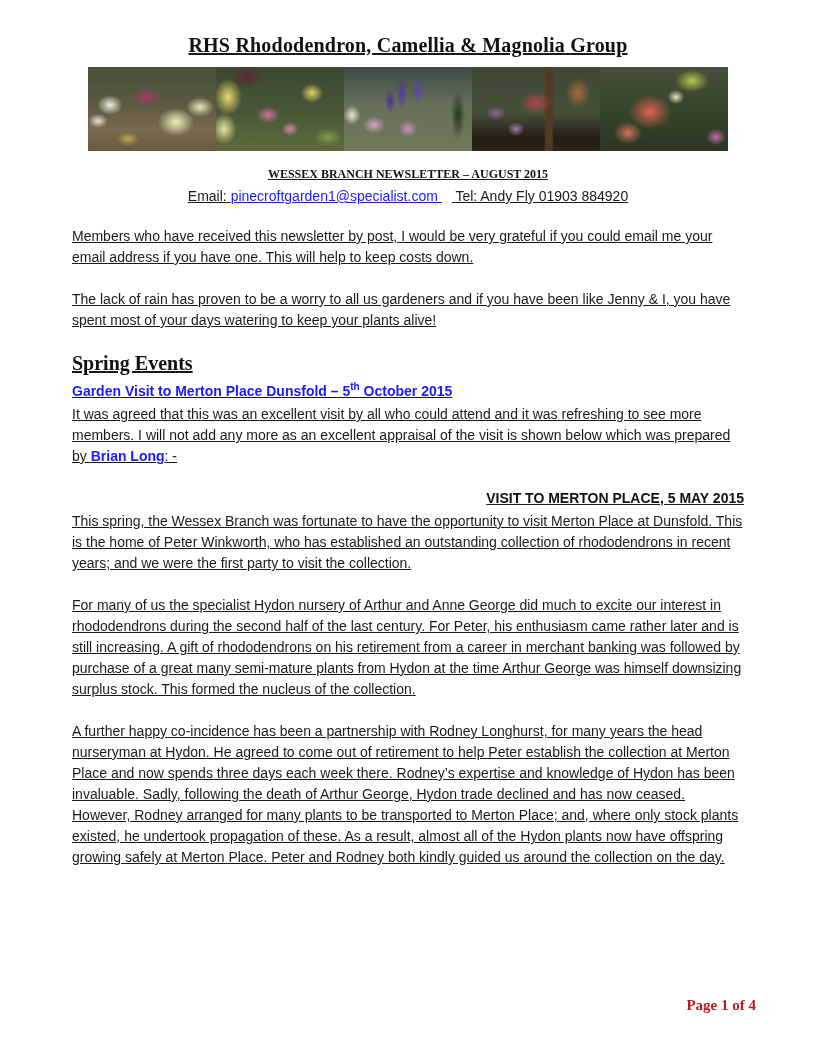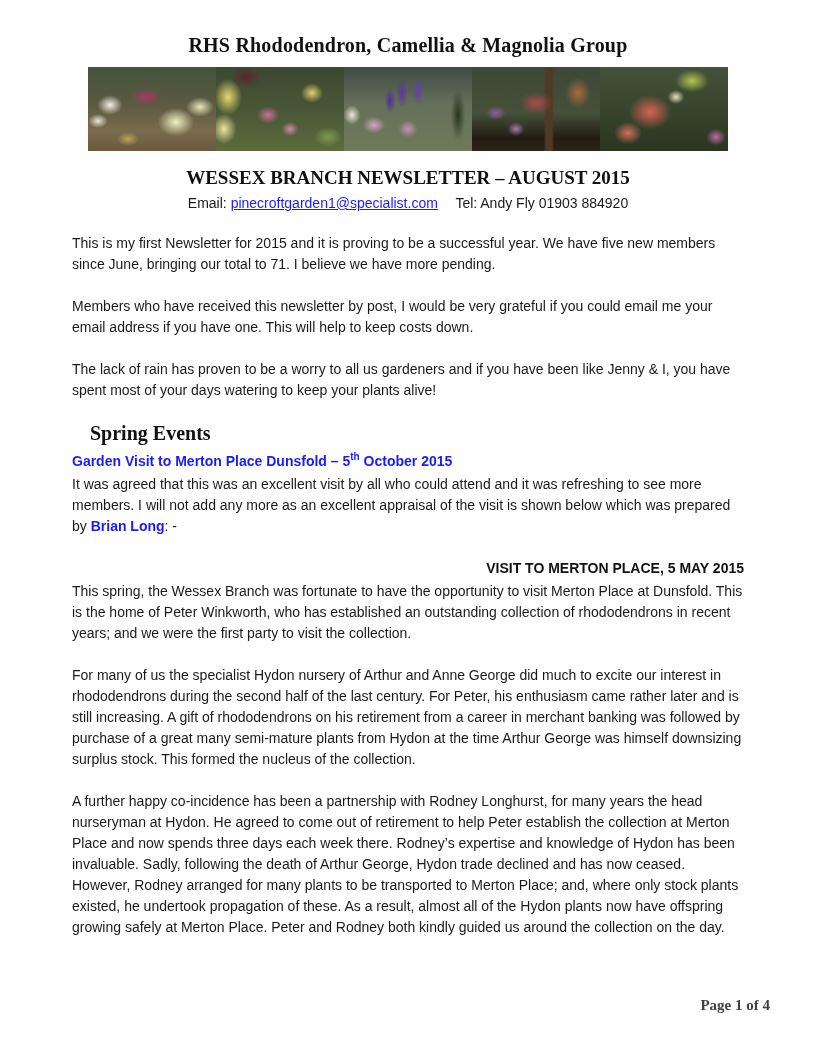--- a/index.html
+++ b/index.html
@@ -5,21 +5,21 @@
   :root{
     --accent-blue:#1a1aff;
     --text-color:#1a1a1a;
   }
   *{box-sizing:border-box;}
   html,body{margin:0;padding:0;background:#ffffff;}
   body{
     width:816px;height:1056px;position:relative;overflow:hidden;
     font-family:"Liberation Sans",sans-serif;color:var(--text-color);
   }
-  .page{width:816px;height:1056px;padding:34px 72px 12px 72px;position:relative;}
+  .page{width:816px;height:1056px;padding:34px 72px 12px 72px;position:relative;text-decoration:underline;}
 
   .doc-title{
     font-family:"Liberation Serif",serif;font-weight:bold;
     font-size:20px;text-align:center;margin:0 0 10px 0;color:#111;
     letter-spacing:.2px;
   }
   .banner{
     width:640px;height:84px;margin:0 auto 16px auto;
     display:flex;flex-direction:row;
   }
@@ -60,51 +60,51 @@
   .p5{background:
     radial-gradient(30px 24px at 50px 45px,#d96352 0%,rgba(217,99,82,0) 72%),
     radial-gradient(20px 16px at 28px 66px,#d4705c 0%,rgba(212,112,92,0) 70%),
     radial-gradient(24px 16px at 92px 14px,#b5c84e 0%,rgba(181,200,78,0) 70%),
     radial-gradient(14px 12px at 116px 70px,#bf6aa4 0%,rgba(191,106,164,0) 70%),
     radial-gradient(12px 10px at 76px 30px,#e8e4c0 0%,rgba(232,228,192,0) 70%),
     linear-gradient(180deg,#46503a 0%,#35422a 60%,#2a3622 100%);}
 
   .newsletter-title{
     font-family:"Liberation Serif",serif;font-weight:bold;
-    font-size:19px;text-align:center;margin:0 0 6px 0;color:#111;
+    font-size:12px;text-align:center;margin:0 0 6px 0;color:#111;
   }
   .contact-line{
     text-align:center;font-size:14px;margin:0 0 22px 0;color:#1a1a1a;
   }
   .contact-line a{
     color:var(--accent-blue);text-decoration:underline;cursor:pointer;
   }
   .tel-gap{display:inline-block;width:10px;}
 
   p.body{
     font-size:14px;line-height:21px;margin:0 0 21px 0;color:var(--text-color);
   }
   .serif-heading{
     font-family:"Liberation Serif",serif;font-weight:bold;font-size:20px;
     color:#111;margin:26px 0 6px 0;
   }
-  .serif-heading.first{margin-top:4px;margin-left:18px;}
+  .serif-heading.first{margin-top:4px;}
   .event-title{
     font-size:14px;font-weight:bold;color:var(--accent-blue);
     margin:0 0 2px 0;line-height:21px;
   }
   .event-title sup{font-size:10px;vertical-align:super;line-height:0;}
   .author{color:var(--accent-blue);font-weight:bold;}
   .report-heading{
     font-size:14px;font-weight:bold;color:#111;margin:0 0 2px 0;line-height:21px;text-align:right;
   }
 
   .page-footer{
-    position:absolute;right:46px;bottom:42px;
-    font-family:"Liberation Serif",serif;font-weight:bold;font-size:15px;color:#404040;
+    position:absolute;right:60px;bottom:42px;
+    font-family:"Liberation Serif",serif;font-weight:bold;font-size:15px;color:#b91c1c;
   }
 </style>
 </head>
 <body>
 
 <div class="page">
 
   <h1 class="doc-title">RHS Rhododendron, Camellia &amp; Magnolia Group</h1>
 
   <div class="banner">
@@ -117,21 +117,20 @@
 
   <h2 class="newsletter-title">WESSEX BRANCH NEWSLETTER – AUGUST 2015</h2>
 
   <p class="contact-line">
     <span>Email:</span>
     <a href="#">pinecroftgarden1@specialist.com</a>
     <span class="tel-gap"></span>
     <span>Tel: Andy Fly 01903 884920</span>
   </p>
 
-  <p class="body">This is my first Newsletter for 2015 and it is proving to be a successful year. We have five new members since June, bringing our total to 71. I believe we have more pending.</p>
   <p class="body">Members who have received this newsletter by post, I would be very grateful if you could email me your email address if you have one. This will help to keep costs down.</p>
   <p class="body">The lack of rain has proven to be a worry to all us gardeners and if you have been like Jenny &amp; I, you have spent most of your days watering to keep your plants alive!</p>
 
   <h3 class="serif-heading first">Spring Events</h3>
 
   <p class="event-title"><span>Garden Visit to Merton Place Dunsfold – 5</span><sup>th</sup><span> October 2015</span></p>
 
   <p class="body"><span>It was agreed that this was an excellent visit by all who could attend and it was refreshing to see more members. I will not add any more as an excellent appraisal of the visit is shown below which was prepared by </span><span class="author">Brian Long</span><span>: -</span></p>
 
   <p class="report-heading">VISIT TO MERTON PLACE, 5 MAY 2015</p>

